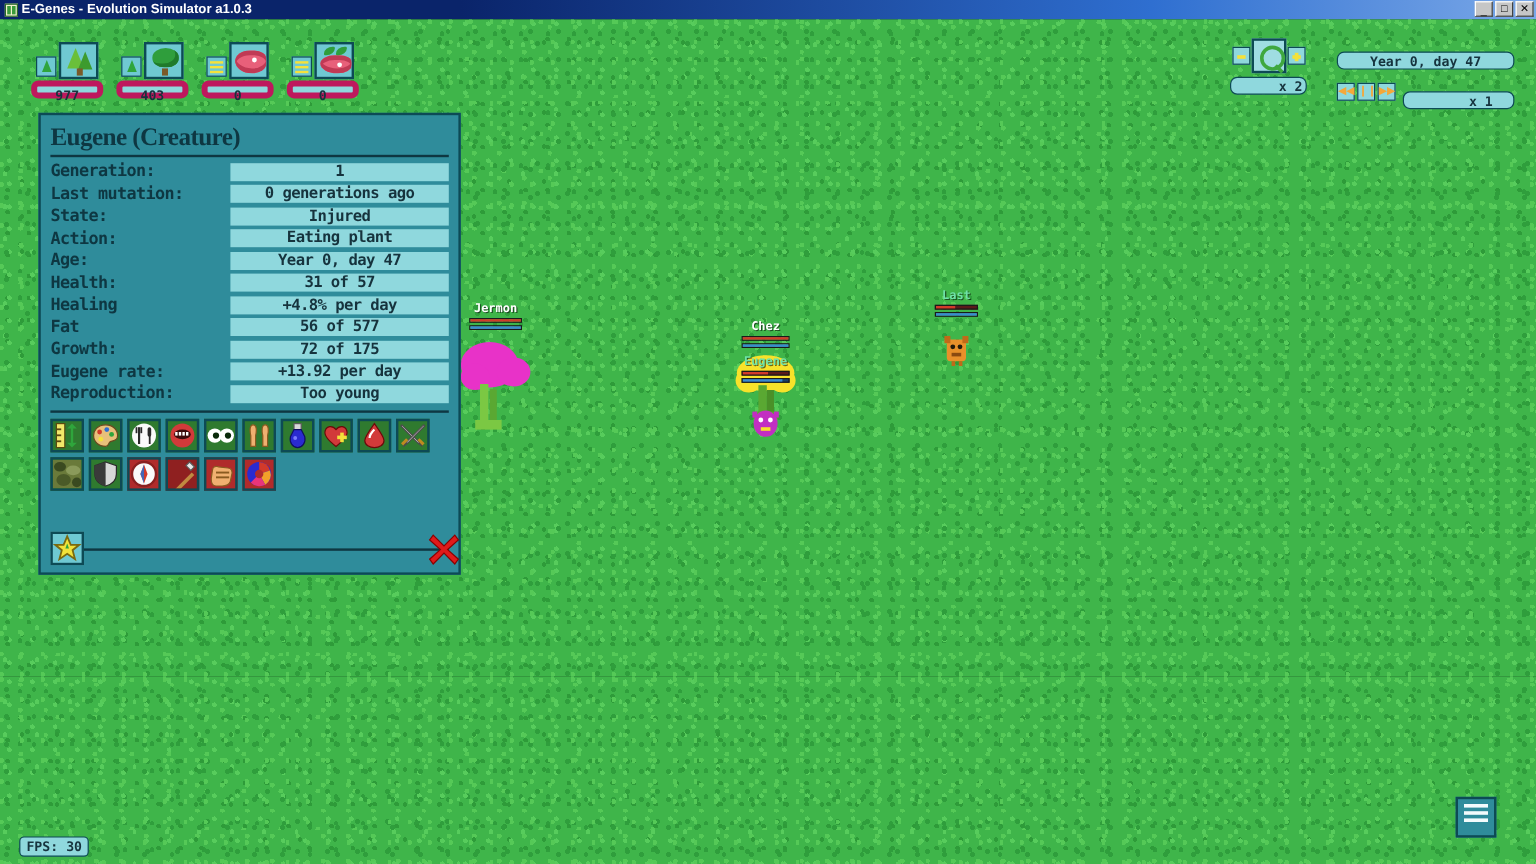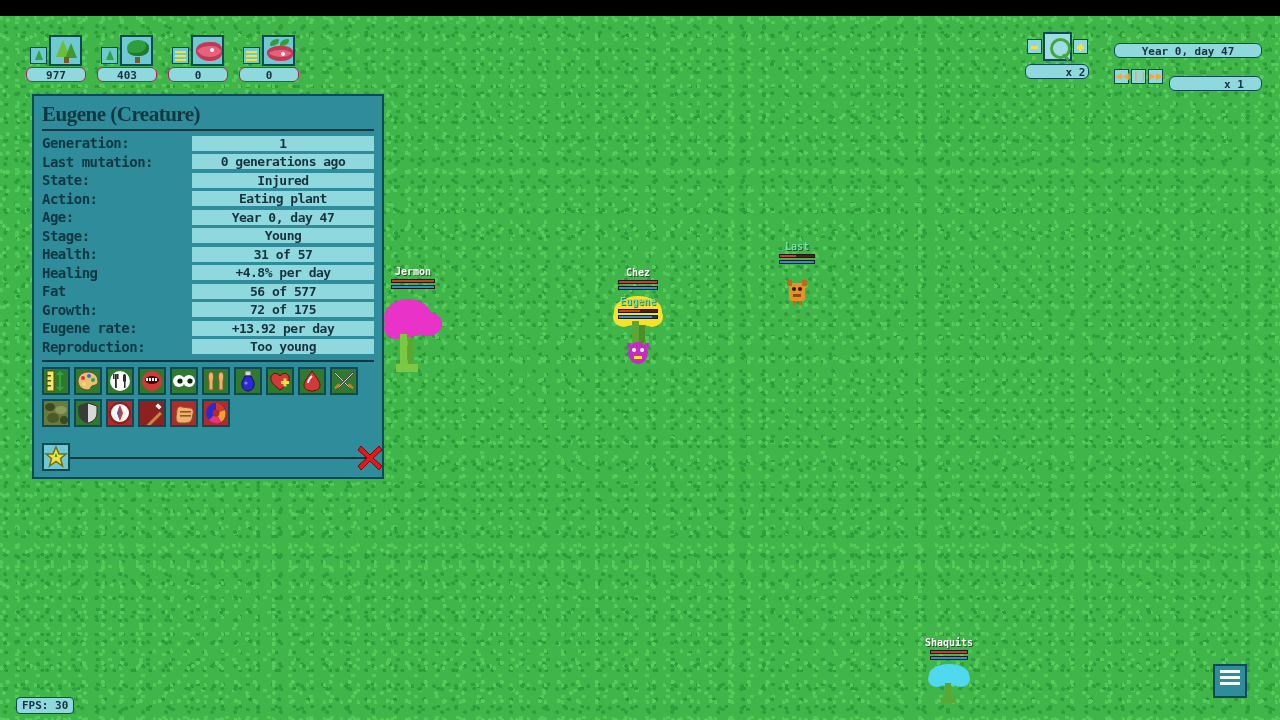--- a/index.html
+++ b/index.html
@@ -138,21 +138,21 @@
   }
   .big-icon .leaf {
     position: absolute; left: 6px; top: 2px;
     width: 9px; height: 7px; background: #2f9e3c;
     border-radius: 80% 10% 80% 10%;
     box-shadow: 10px 0 0 #2f9e3c;
   }
   .res-count {
     margin-top: 1px;
     height: 15px; line-height: 15px;
-    background: #8fd8dd; border: 1px solid #be185d;
+    background: #8fd8dd; border: 5px solid #be185d;
     border-radius: 6px;
     text-align: center;
     font-family: "DejaVu Sans Mono", monospace;
     font-size: 11px; font-weight: bold; color: #16333d;
   }
 
   
   .zoom-box { position: absolute; left: 1025px; top: 28px; width: 64px; }
   .zoom-row { display: flex; align-items: center; justify-content: center; height: 36px; }
   .sq-btn {
@@ -305,20 +305,35 @@
   }
 </style>
 </head>
 <body>
 
 <div id="app">
 
   <div class="field"></div>
   <div class="field lower"></div>
 
+  <div class="titlebar">
+    <div class="tb-icon"></div>
+    <div class="tb-title">E-Genes - Evolution Simulator a1.0.3</div>
+    <div class="tb-buttons">
+      <div class="tb-btn min">
+          <span>_</span>
+        </div>
+      <div class="tb-btn">
+          <span>□</span>
+        </div>
+      <div class="tb-btn">
+          <span>✕</span>
+        </div>
+    </div>
+  </div>
 
   <div class="res-bar">
 
     <div class="res-group">
       <div class="res-icons">
         <div class="mini-icon tree"></div>
         <div class="big-icon">
           <div class="t1"></div>
             <div class="t2"></div>
             <div class="trunk"></div>
@@ -373,21 +388,21 @@
   <div class="time-box">
     <div class="date-label">Year 0, day 47</div>
     <div class="speed-row">
       <div class="sp-btn">◀◀</div>
       <div class="sp-btn">❙❙</div>
       <div class="sp-btn">▶▶</div>
       <div class="speed-label">x 1</div>
     </div>
   </div>
 
-  <div class="entity" style="left:390px;top:266px;width:46px;height:110px">
+  <div class="entity" style="left:390px;top:252px;width:46px;height:110px">
     <div class="ent-name" style="top:0;color:#ffffff">Jermon</div>
     <div class="bar" style="top:13px;width:44px;background:#5a1a1a">
         <i style="width:100%;background:#d23a2a"></i>
       </div>
     <div class="bar" style="top:19px;width:44px;background:#17406a">
         <i style="width:100%;background:#3a8ad2"></i>
       </div>
     <svg width="62" height="84" viewBox="0 0 62 84" style="position:absolute;left:-6px;top:26px">
       <ellipse cx="24" cy="26" rx="24" ry="19" fill="#e832c8"></ellipse>
       <ellipse cx="44" cy="32" rx="14" ry="12" fill="#e832c8"></ellipse>
@@ -447,36 +462,20 @@
       <rect x="2" y="1" width="5" height="6" fill="#c06a18"></rect>
       <rect x="17" y="1" width="5" height="6" fill="#c06a18"></rect>
       <circle cx="9" cy="10" r="2" fill="#241a0a"></circle>
       <circle cx="15" cy="10" r="2" fill="#241a0a"></circle>
       <rect x="8" y="15" width="8" height="3" fill="#8a4a10"></rect>
       <rect x="8" y="22" width="3" height="4" fill="#c06a18"></rect>
       <rect x="14" y="22" width="3" height="4" fill="#c06a18"></rect>
     </svg>
   </div>
 
-  <div class="entity" style="left:922px;top:637px;width:54px;height:70px">
-    <div class="ent-name" style="top:0;color:#ffffff">Shaquits</div>
-    <div class="bar" style="top:13px;width:38px;background:#5a1a1a">
-        <i style="width:100%;background:#d23a2a"></i>
-      </div>
-    <div class="bar" style="top:19px;width:38px;background:#17406a">
-        <i style="width:100%;background:#3a8ad2"></i>
-      </div>
-    <svg width="50" height="44" viewBox="0 0 50 44" style="position:absolute;left:2px;top:24px">
-      <ellipse cx="25" cy="14" rx="20" ry="11" fill="#4fd8ee"></ellipse>
-      <ellipse cx="13" cy="18" rx="9" ry="8" fill="#4fd8ee"></ellipse>
-      <ellipse cx="37" cy="18" rx="9" ry="8" fill="#4fd8ee"></ellipse>
-      <rect x="21" y="22" width="6" height="18" fill="#5aa832"></rect>
-      <rect x="17" y="36" width="15" height="6" fill="#5aa832"></rect>
-    </svg>
-  </div>
 
   <div class="panel">
     <div class="panel-title">Eugene (Creature)</div>
 
     <div>
       <div class="stat-row">
         <div class="stat-key">Generation:</div>
         <div class="stat-val">1</div>
       </div>
       <div class="stat-row">
@@ -487,24 +486,20 @@
         <div class="stat-key">State:</div>
         <div class="stat-val">Injured</div>
       </div>
       <div class="stat-row">
         <div class="stat-key">Action:</div>
         <div class="stat-val">Eating plant</div>
       </div>
       <div class="stat-row">
         <div class="stat-key">Age:</div>
         <div class="stat-val">Year 0, day 47</div>
-      </div>
-      <div class="stat-row">
-        <div class="stat-key">Stage:</div>
-        <div class="stat-val">Young</div>
       </div>
       <div class="stat-row">
         <div class="stat-key">Health:</div>
         <div class="stat-val">31 of 57</div>
       </div>
       <div class="stat-row">
         <div class="stat-key">Healing</div>
         <div class="stat-val">+4.8% per day</div>
       </div>
       <div class="stat-row">

